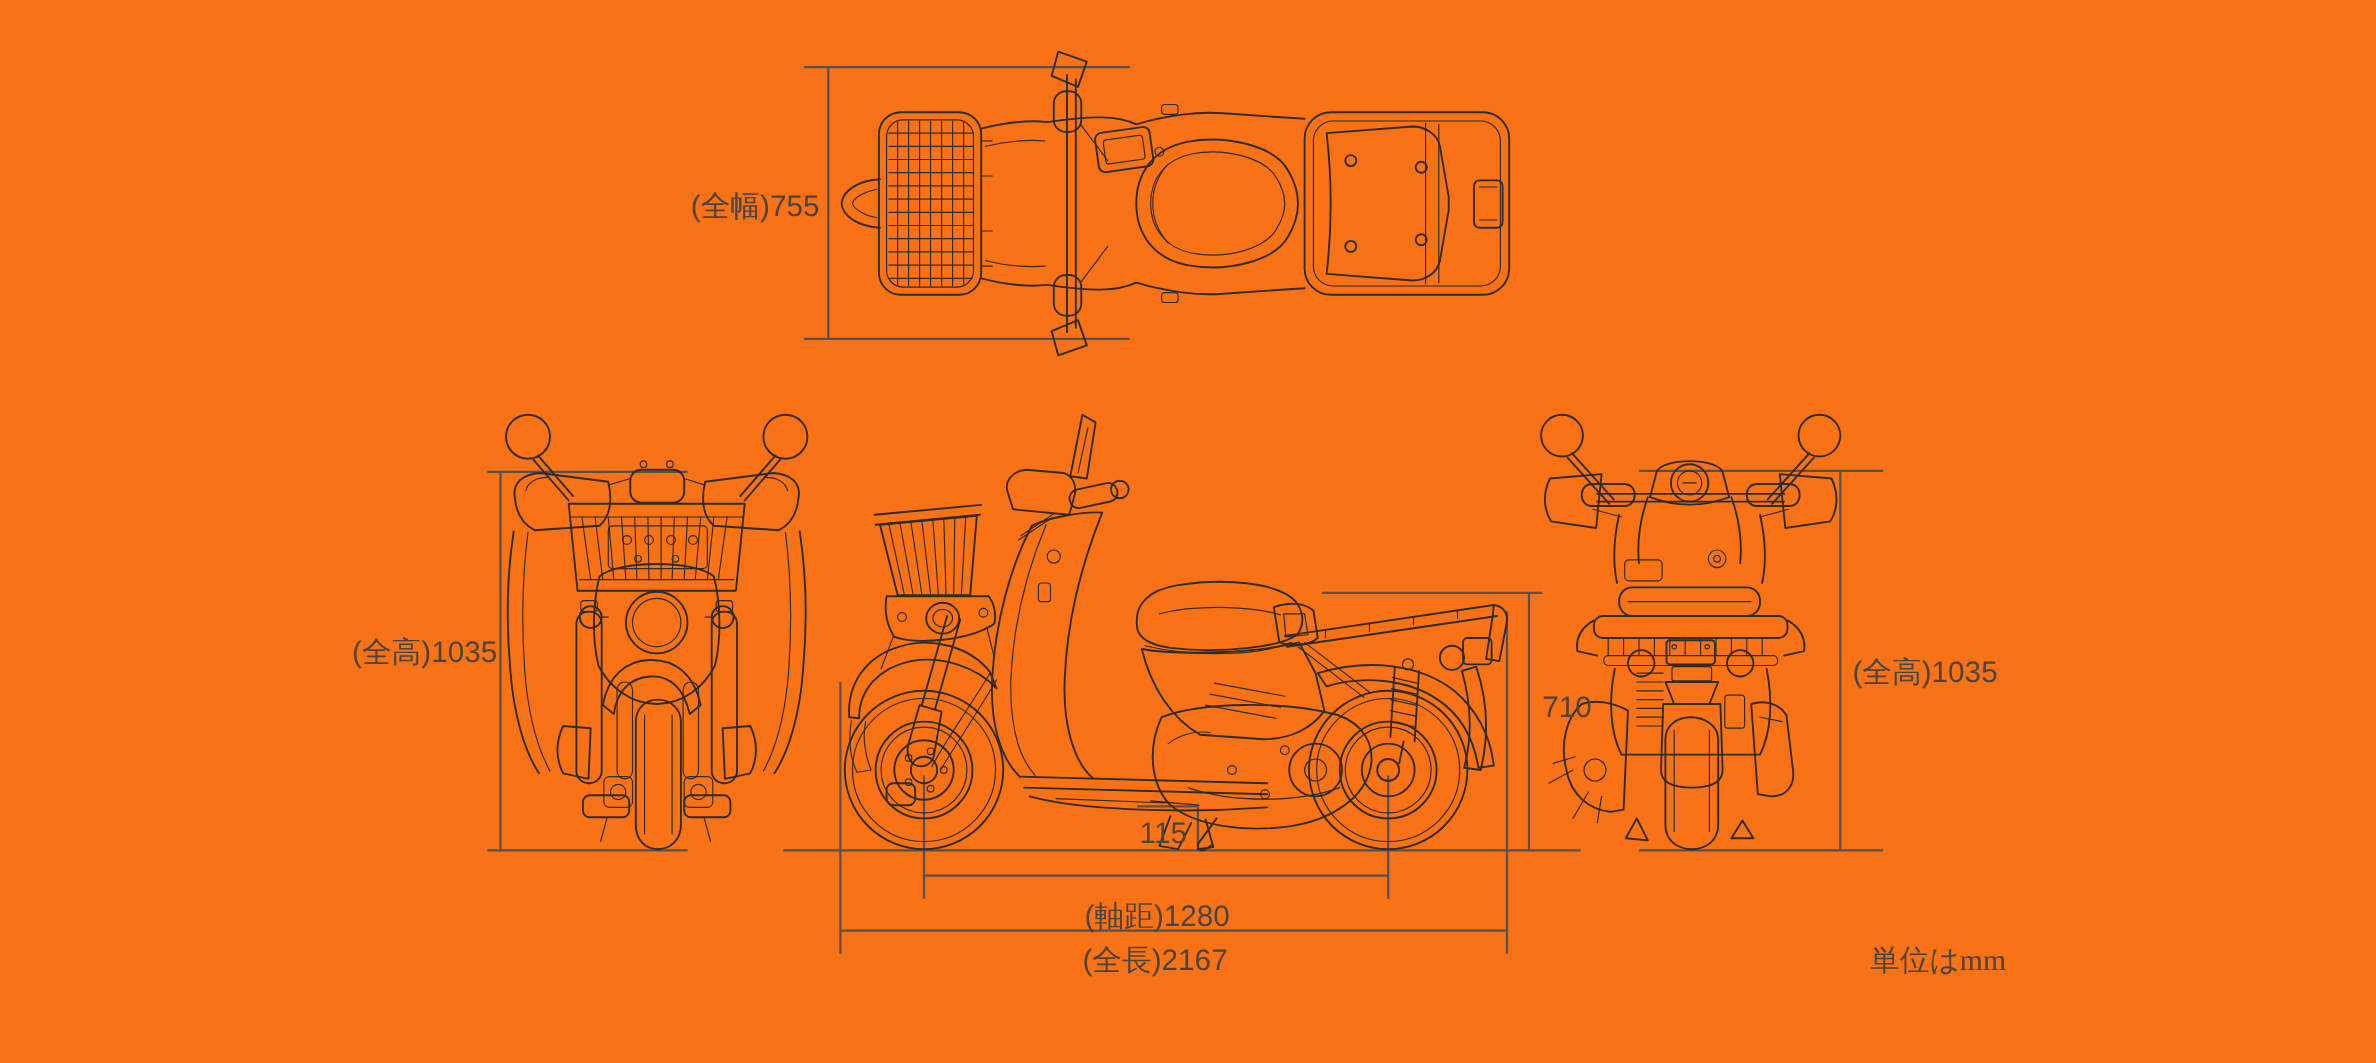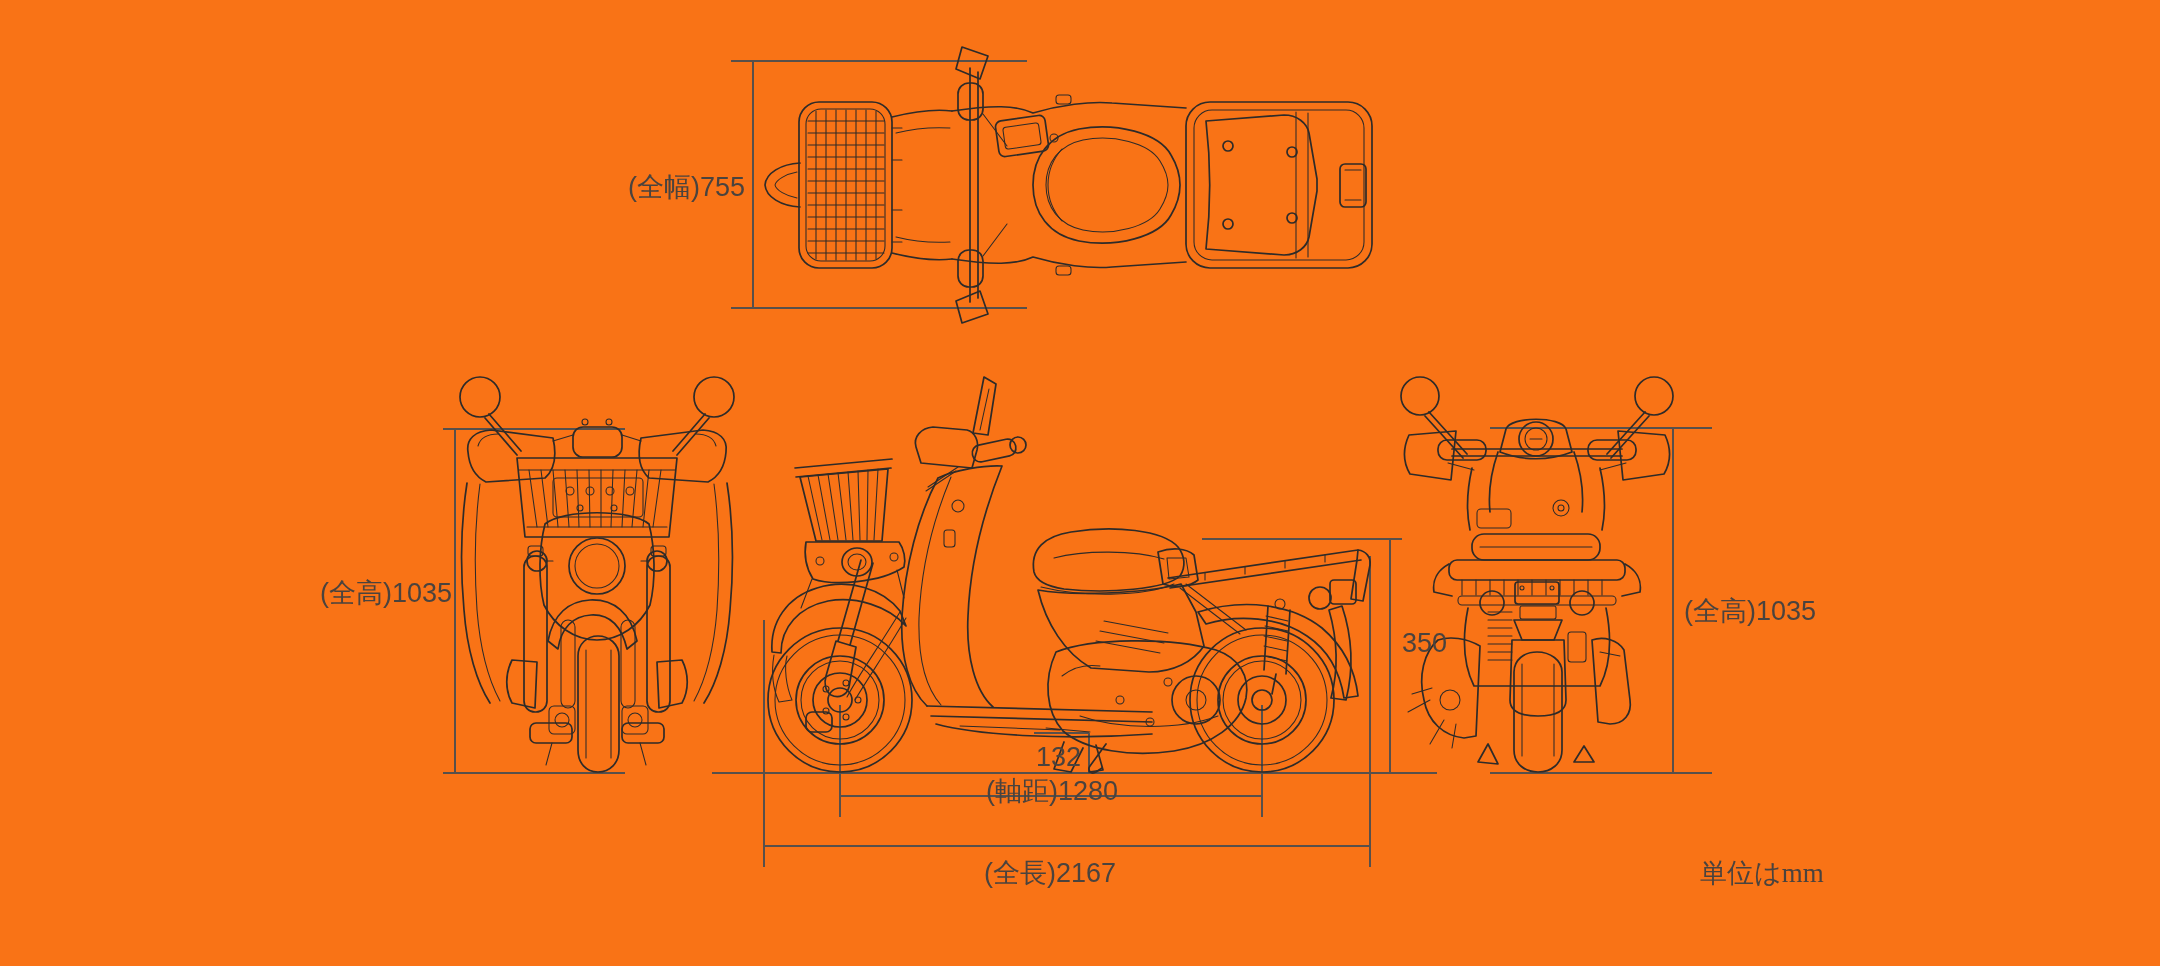--- a/index.html
+++ b/index.html
@@ -245,22 +245,22 @@
     <path class="art" d="M1488,744 L1478,762 L1498,764 Z M1584,746 L1594,762 L1574,762 Z"></path>
   </g>
 </svg>
 
   <div class="dim-label right" style="left:555px;top:172px;width:190px;">(全幅)755</div>
 
   <div class="dim-label" style="left:320px;top:578px;">(全高)1035</div>
 
   <div class="dim-label" style="left:1684px;top:596px;">(全高)1035</div>
 
-  <div class="dim-label" style="left:1402px;top:628px;">350</div>
-
-  <div class="dim-label" style="left:1036px;top:742px;">132</div>
-
-  <div class="dim-label" style="left:986px;top:776px;">(軸距)1280</div>
+  <div class="dim-label" style="left:1402px;top:628px;">710</div>
+
+  <div class="dim-label" style="left:1036px;top:742px;">115</div>
+
+  <div class="dim-label" style="left:986px;top:818px;">(軸距)1280</div>
 
   <div class="dim-label" style="left:984px;top:858px;">(全長)2167</div>
 
   <div class="dim-label" style="left:1700px;top:858px;font-family:Liberation Serif, serif;">単位はmm</div>
 </div>
 
 </body></html>

